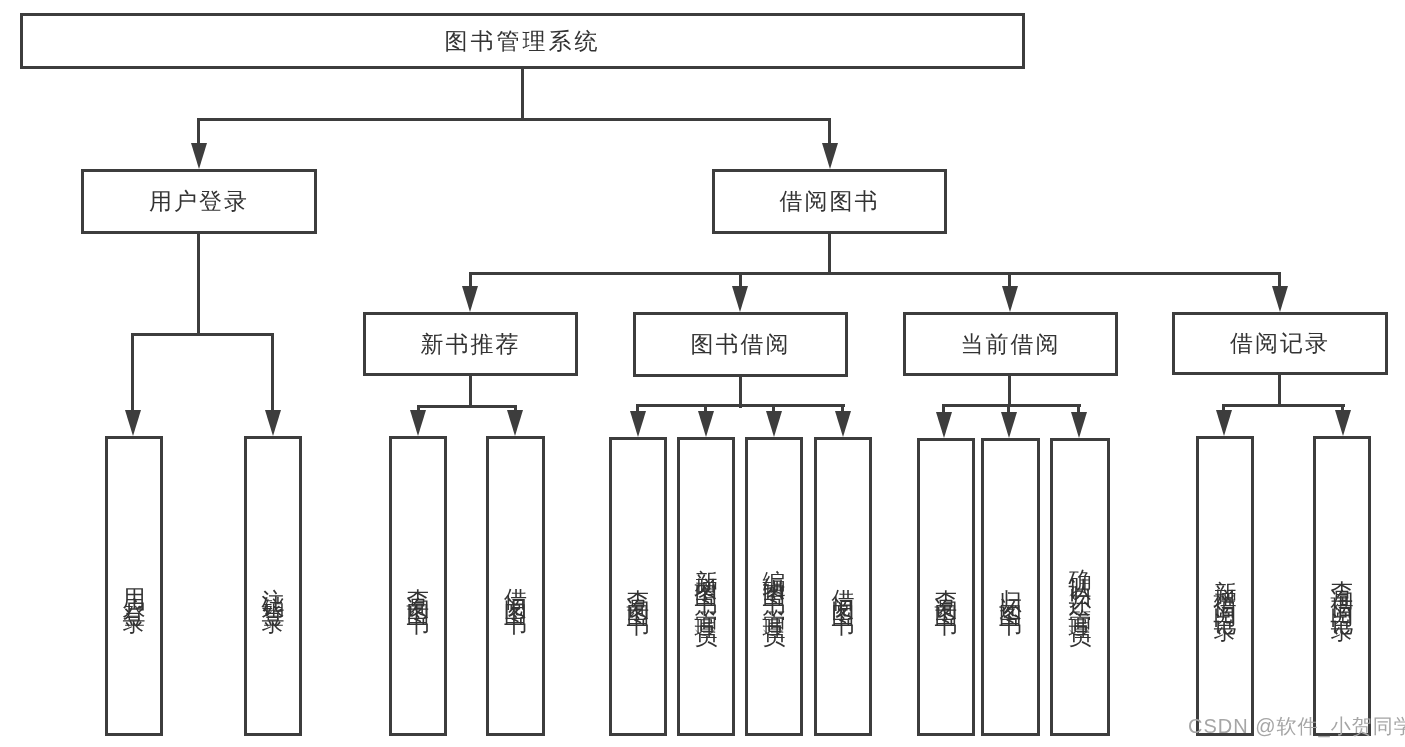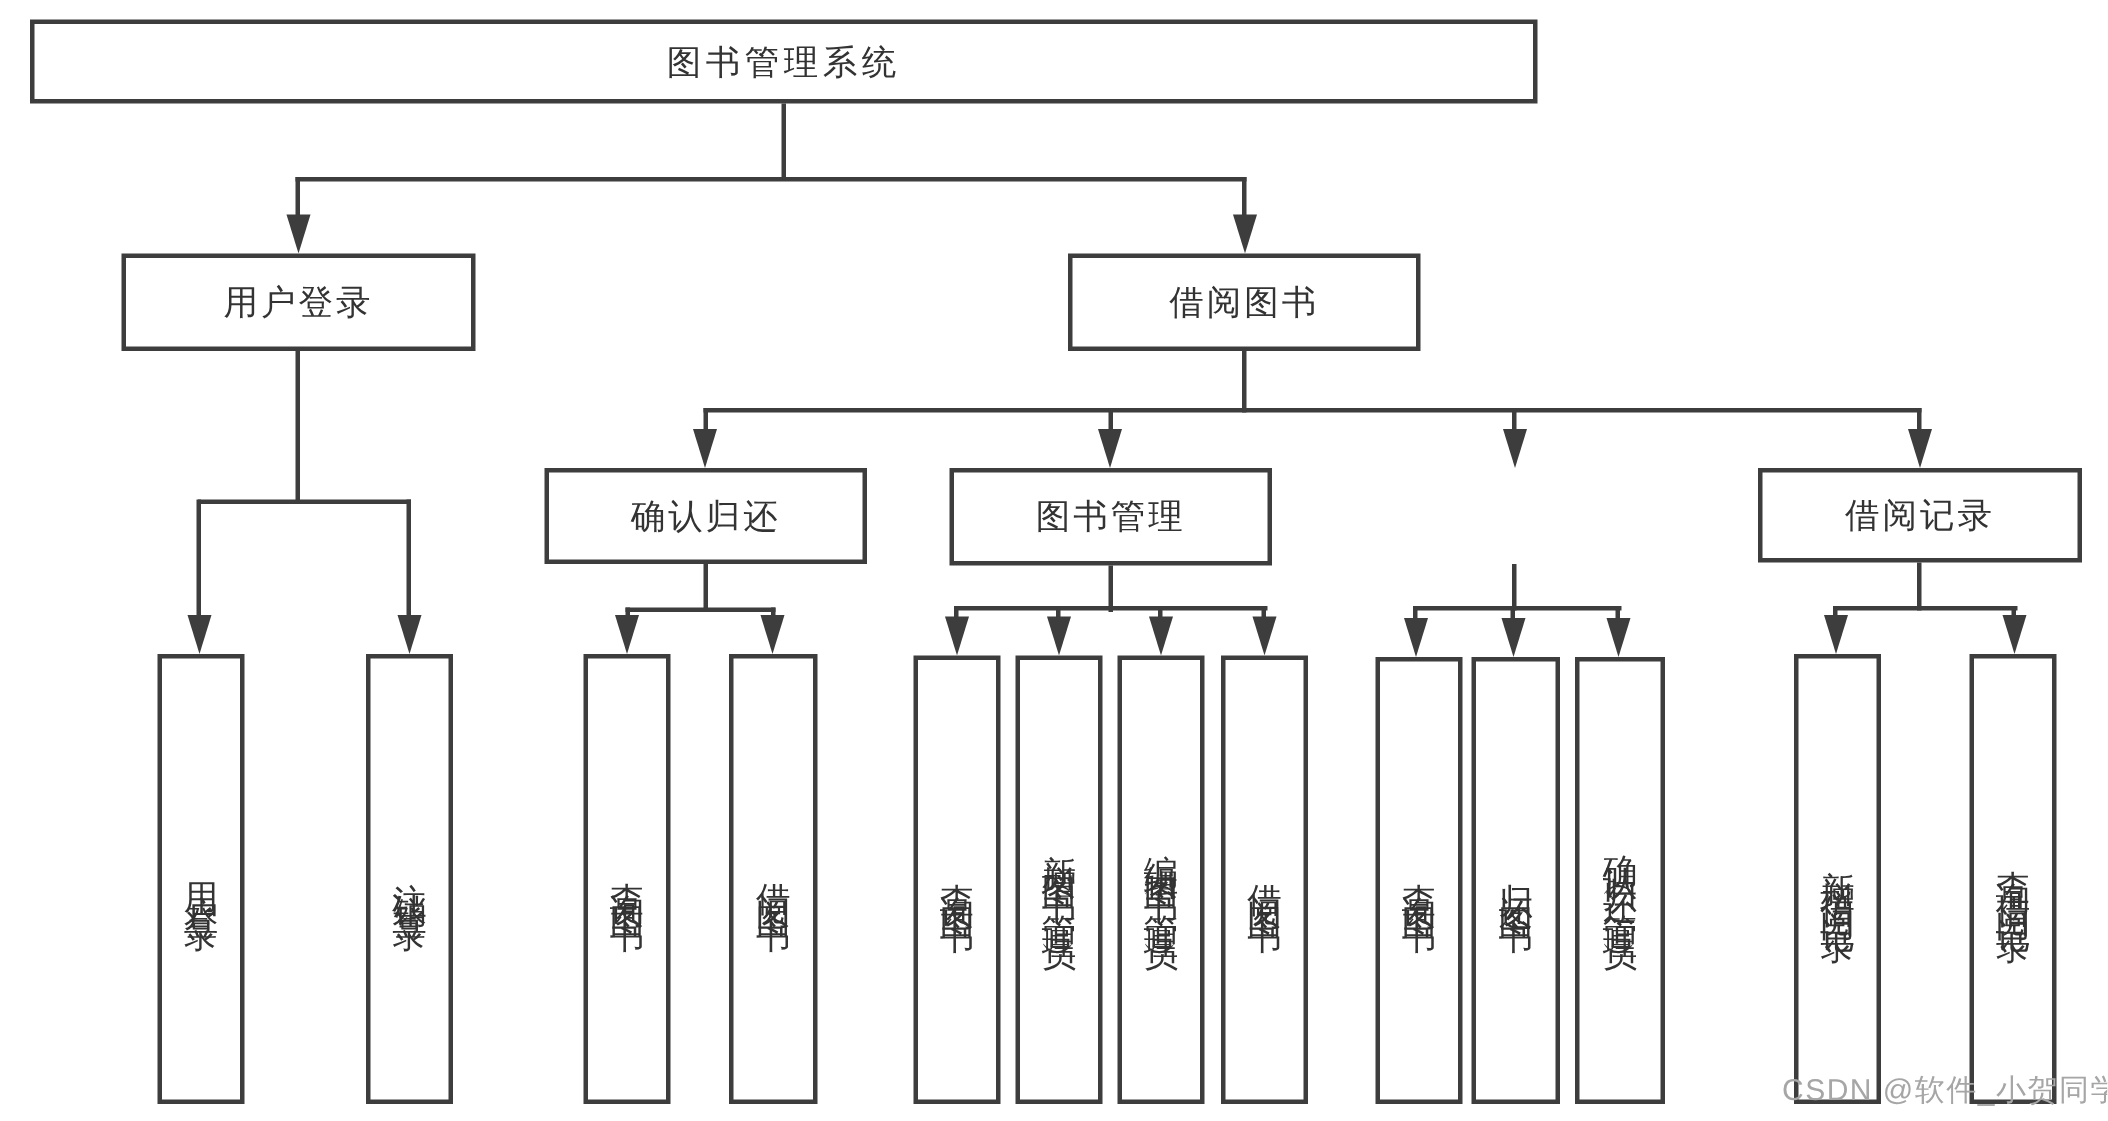--- a/index.html
+++ b/index.html
@@ -71,24 +71,27 @@
   <div class="v" style="left:469px;top:272px;height:28px;"></div>
   <div class="arw" style="left:462px;top:286px;"></div>
   <div class="v" style="left:739px;top:272px;height:28px;"></div>
   <div class="arw" style="left:732px;top:286px;"></div>
   <div class="v" style="left:1008px;top:272px;height:28px;"></div>
   <div class="arw" style="left:1002px;top:286px;"></div>
   <div class="v" style="left:1278px;top:272px;height:28px;"></div>
   <div class="arw" style="left:1272px;top:286px;"></div>
 
   <div class="box" style="left:363px;top:312px;width:215px;height:64px;">
-    <span>确认归还</span>
+    <span>新书推荐</span>
   </div>
   <div class="box" style="left:633px;top:312px;width:215px;height:65px;">
-    <span>图书管理</span>
+    <span>图书借阅</span>
+  </div>
+  <div class="box" style="left:903px;top:312px;width:215px;height:64px;">
+    <span>当前借阅</span>
   </div>
   <div class="box" style="left:1172px;top:312px;width:216px;height:63px;">
     <span>借阅记录</span>
   </div>
 
   <div class="v" style="left:469px;top:376px;height:32px;"></div>
   <div class="h" style="left:417px;top:405px;width:100px;"></div>
   <div class="v" style="left:417px;top:405px;height:18px;"></div>
   <div class="arw" style="left:410px;top:410px;"></div>
   <div class="v" style="left:514px;top:405px;height:18px;"></div>

